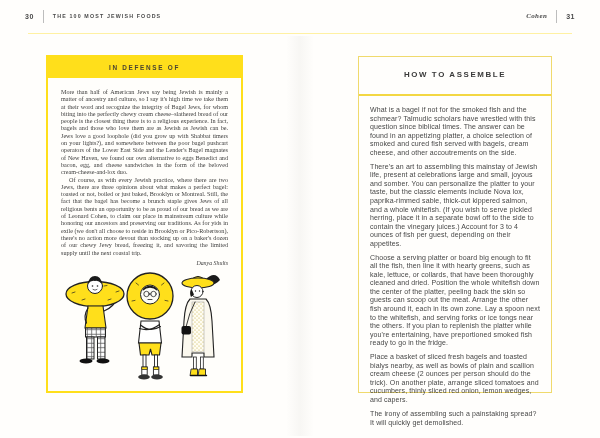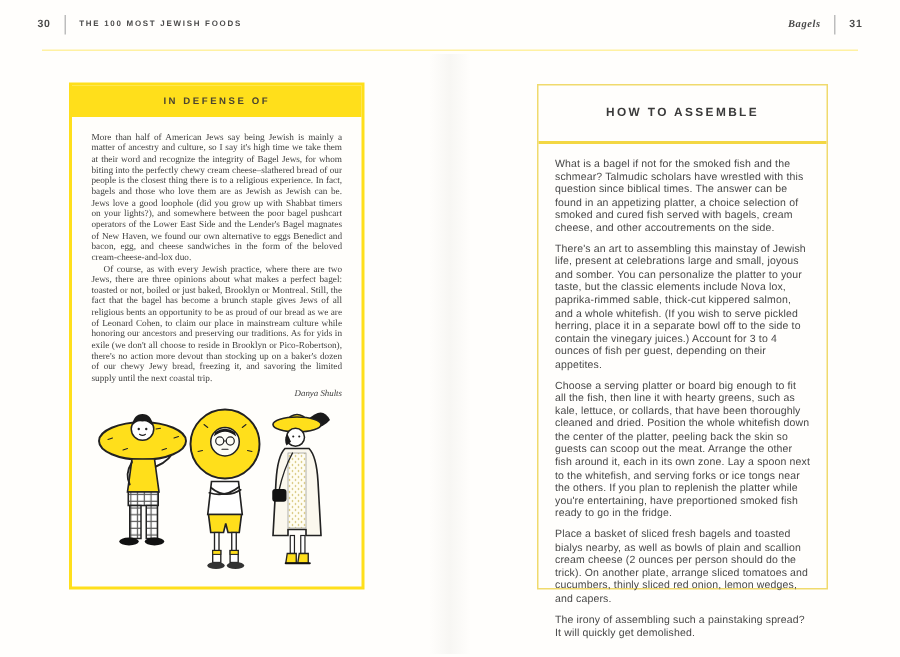--- a/index.html
+++ b/index.html
@@ -45,21 +45,21 @@
 
 <div id="stage">
 
   <div class="runhead runhead-left">
     <span class="pagenum">30</span>
     <span class="hdr-divider"></span>
     <span class="booktitle">THE 100 MOST JEWISH FOODS</span>
   </div>
 
   <div class="runhead runhead-right">
-    <span class="chaptertitle">Bagels</span>
+    <span class="chaptertitle">Cohen</span>
     <span class="hdr-divider"></span>
     <span class="pagenum">31</span>
   </div>
 
   <div class="top-rule"></div>
   <div class="gutter"></div>
 
   <div class="defense-box">
     <div class="defense-band">
       <span>IN DEFENSE OF</span>

